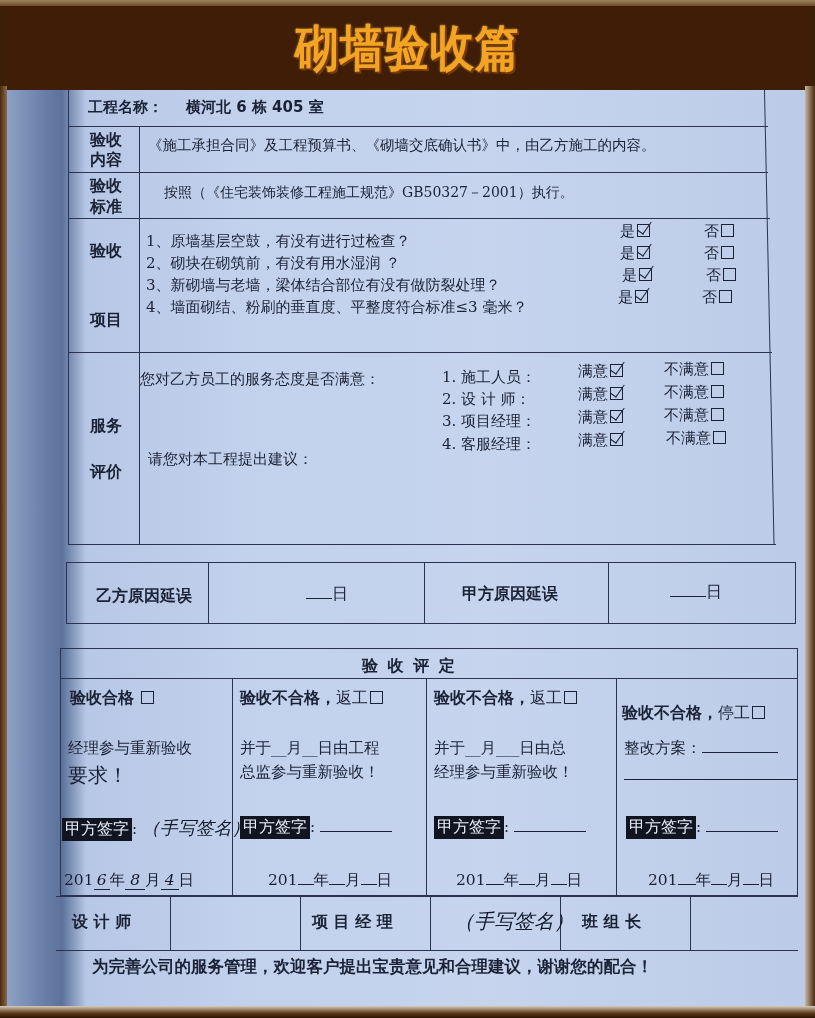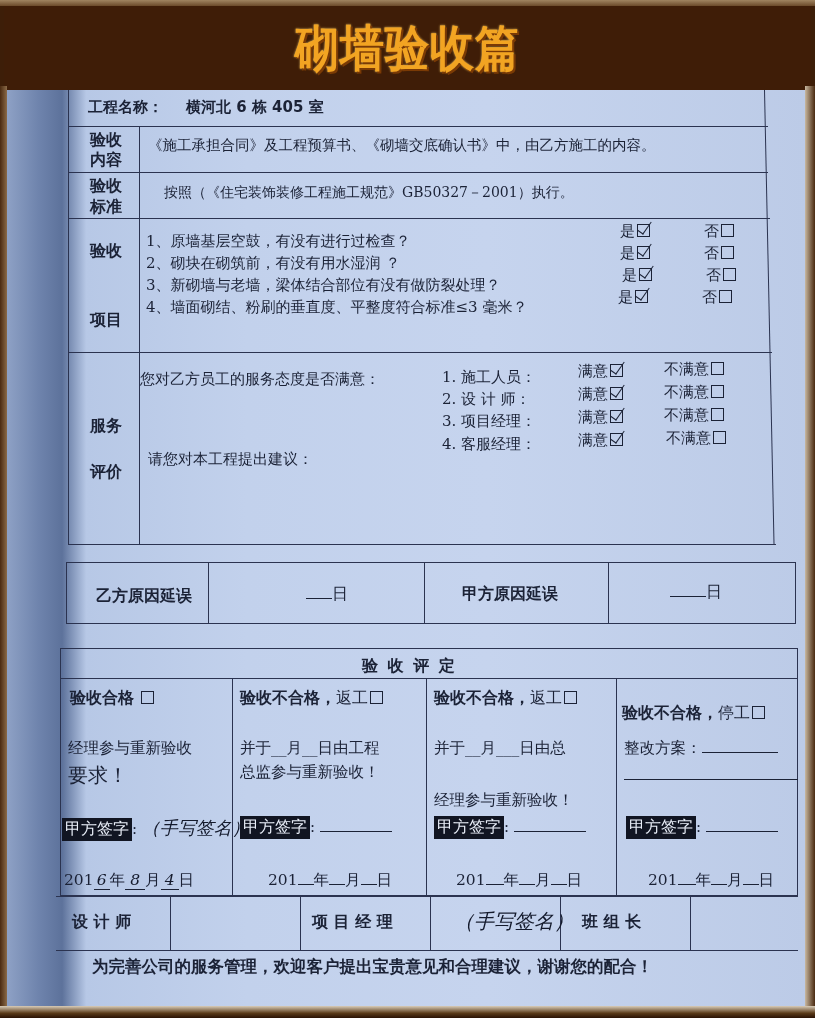--- a/index.html
+++ b/index.html
@@ -159,21 +159,21 @@
   <div class="txt" style="left:-4px;top:780px;font-size:15.5px;"><span>201</span><span class="blank hand" style="width:16px;text-align:center;">6</span><span>年</span><span class="blank hand" style="width:20px;text-align:center;">8</span><span>月</span><span class="blank hand" style="width:18px;text-align:center;">4</span><span>日</span></div>
 
   <div class="txt" style="left:172px;top:598px;font-size:16px;"><span class="bold">验收不合格，</span><span>返工</span><span class="chk"></span></div>
   <div class="txt" style="left:172px;top:648px;font-size:15.5px;">并于__月__日由工程</div>
   <div class="txt" style="left:172px;top:672px;font-size:15.5px;">总监参与重新验收！</div>
   <div class="txt" style="left:172px;top:726px;"><span class="sig-tag">甲方签字</span>: <span class="blank" style="width:72px;"></span></div>
   <div class="txt" style="left:200px;top:780px;font-size:15.5px;"><span>201</span><span class="blank" style="width:16px;"></span><span>年</span><span class="blank" style="width:16px;"></span><span>月</span><span class="blank" style="width:16px;"></span><span>日</span></div>
 
   <div class="txt" style="left:366px;top:598px;font-size:16px;"><span class="bold">验收不合格，</span><span>返工</span><span class="chk"></span></div>
   <div class="txt" style="left:366px;top:648px;font-size:15.5px;">并于__月___日由总</div>
-  <div class="txt" style="left:366px;top:700px;font-size:15.5px;">经理参与重新验收！</div>
+  <div class="txt" style="left:366px;top:672px;font-size:15.5px;">经理参与重新验收！</div>
   <div class="txt" style="left:366px;top:726px;"><span class="sig-tag">甲方签字</span>: <span class="blank" style="width:72px;"></span></div>
   <div class="txt" style="left:388px;top:780px;font-size:15.5px;"><span>201</span><span class="blank" style="width:18px;"></span><span>年</span><span class="blank" style="width:16px;"></span><span>月</span><span class="blank" style="width:16px;"></span><span>日</span></div>
 
   <div class="txt" style="left:554px;top:598px;font-size:16px;margin-top:15px;"><span class="bold">验收不合格，</span><span>停工</span><span class="chk"></span></div>
   <div class="txt" style="left:556px;top:648px;font-size:15.5px;"><span>整改方案：</span><span class="blank" style="width:76px;"></span></div>
   <div class="txt" style="left:556px;top:676px;"><span class="blank" style="width:174px;height:14px;"></span></div>
   <div class="txt" style="left:558px;top:726px;"><span class="sig-tag">甲方签字</span>: <span class="blank" style="width:72px;"></span></div>
   <div class="txt" style="left:580px;top:780px;font-size:15.5px;"><span>201</span><span class="blank" style="width:18px;"></span><span>年</span><span class="blank" style="width:16px;"></span><span>月</span><span class="blank" style="width:16px;"></span><span>日</span></div>
 
   <div class="grid-line" style="left:-12px;top:806px;width:742px;height:1px;"></div>

